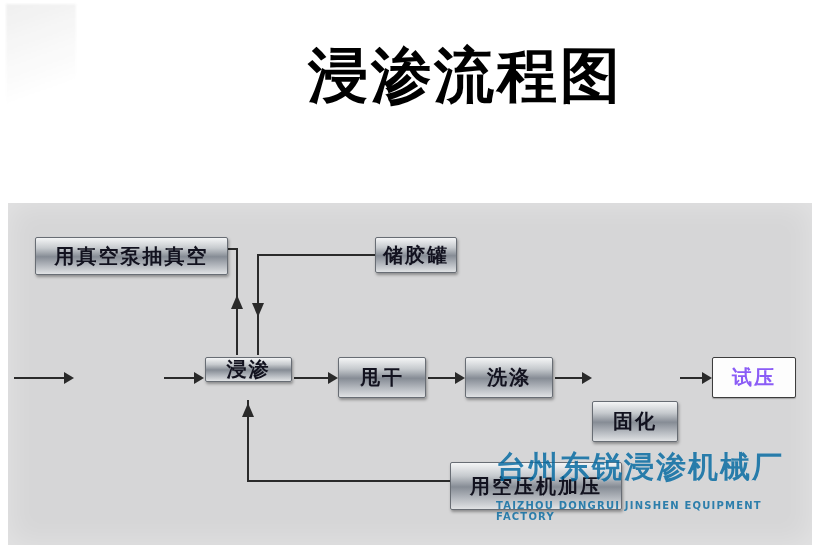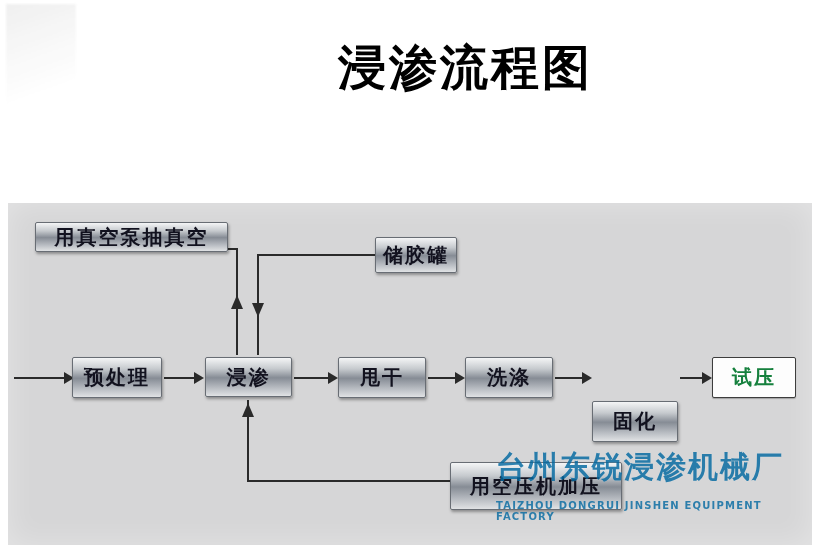--- a/index.html
+++ b/index.html
@@ -13,40 +13,40 @@
   .artifact {
     position:absolute; left:6px; top:4px; width:70px; height:110px;
     background:linear-gradient(160deg, #ececec 0%, #f7f7f7 40%, #ffffff 75%);
     opacity:.8; filter:blur(1px);
   }
   .title {
     position:absolute; left:0; top:36px; width:100%;
     padding-left:110px;
     text-align:center;
     font-family:"Liberation Serif", "DejaVu Serif", serif;
-    font-weight:bold; font-size:48px; color:#000;
+    font-weight:bold; font-size:60px; color:#000;
     letter-spacing:3px;
   }
   .panel {
     position:absolute; left:8px; top:203px; width:804px; height:342px;
     background:#d6d6d7;
     box-shadow:inset 0 0 30px rgba(255,255,255,.35);
   }
   .connectors { position:absolute; left:0; top:0; width:804px; height:342px; }
   .box {
     position:absolute; display:flex; align-items:center; justify-content:center;
     font-weight:bold; color:#12121f; font-size:20px; letter-spacing:2px;
     border:1px solid #686d74; border-radius:2px;
     background:linear-gradient(180deg,#f4f5f6 0%,#c6cace 28%,#868c95 52%,#b7bbc1 78%,#e0e2e4 100%);
     box-shadow:1px 2px 3px rgba(0,0,0,.35);
     white-space:nowrap;
   }
   .box.plain {
     background:#fdfdfd; border:1px solid #3d3d3d; box-shadow:0 1px 1px rgba(0,0,0,.25);
-    color:#15803d;
+    color:#8b5cf6;
   }
   .watermark {
     position:absolute; left:488px; top:244px; width:312px;
     text-align:left; color:#0369a1; z-index:5; pointer-events:none;
   }
   .watermark .wm1 {
     font-size:30px; font-weight:bold; letter-spacing:2px; opacity:.82;
     text-shadow:0 0 1px rgba(255,255,255,.4);
   }
   .watermark .wm2 {
@@ -88,27 +88,26 @@
       <polygon points="694,169 694,181 704,175"></polygon>
 
       <polygon points="223,106 235,106 229,92"></polygon>
 
       <polygon points="244,100 256,100 250,114"></polygon>
 
       <polygon points="234,214 246,214 240,200"></polygon>
     </g>
   </svg>
 
-  <div class="box" style="left:27px; top:19px; width:193px; height:30px;">用真空泵抽真空</div>
+  <div class="box" style="left:27px; top:34px; width:193px; height:38px;">用真空泵抽真空</div>
 
   <div class="box" style="left:367px; top:34px; width:82px; height:36px;">储胶罐</div>
 
-  <div class="box" style="left:64px; top:154px; width:90px; height:41px;">预处理</div>
 
-  <div class="box" style="left:197px; top:154px; width:87px; height:40px;">浸渗</div>
+  <div class="box" style="left:197px; top:154px; width:87px; height:25px;">浸渗</div>
 
   <div class="box" style="left:330px; top:154px; width:88px; height:41px;">甩干</div>
 
   <div class="box" style="left:457px; top:154px; width:88px; height:41px;">洗涤</div>
 
   <div class="box" style="left:584px; top:154px; width:86px; height:41px;margin-top:44px;">固化</div>
 
   <div class="box plain" style="left:704px; top:154px; width:84px; height:41px;">试压</div>
 
   <div class="box" style="left:442px; top:259px; width:172px; height:48px;">用空压机加压</div>

